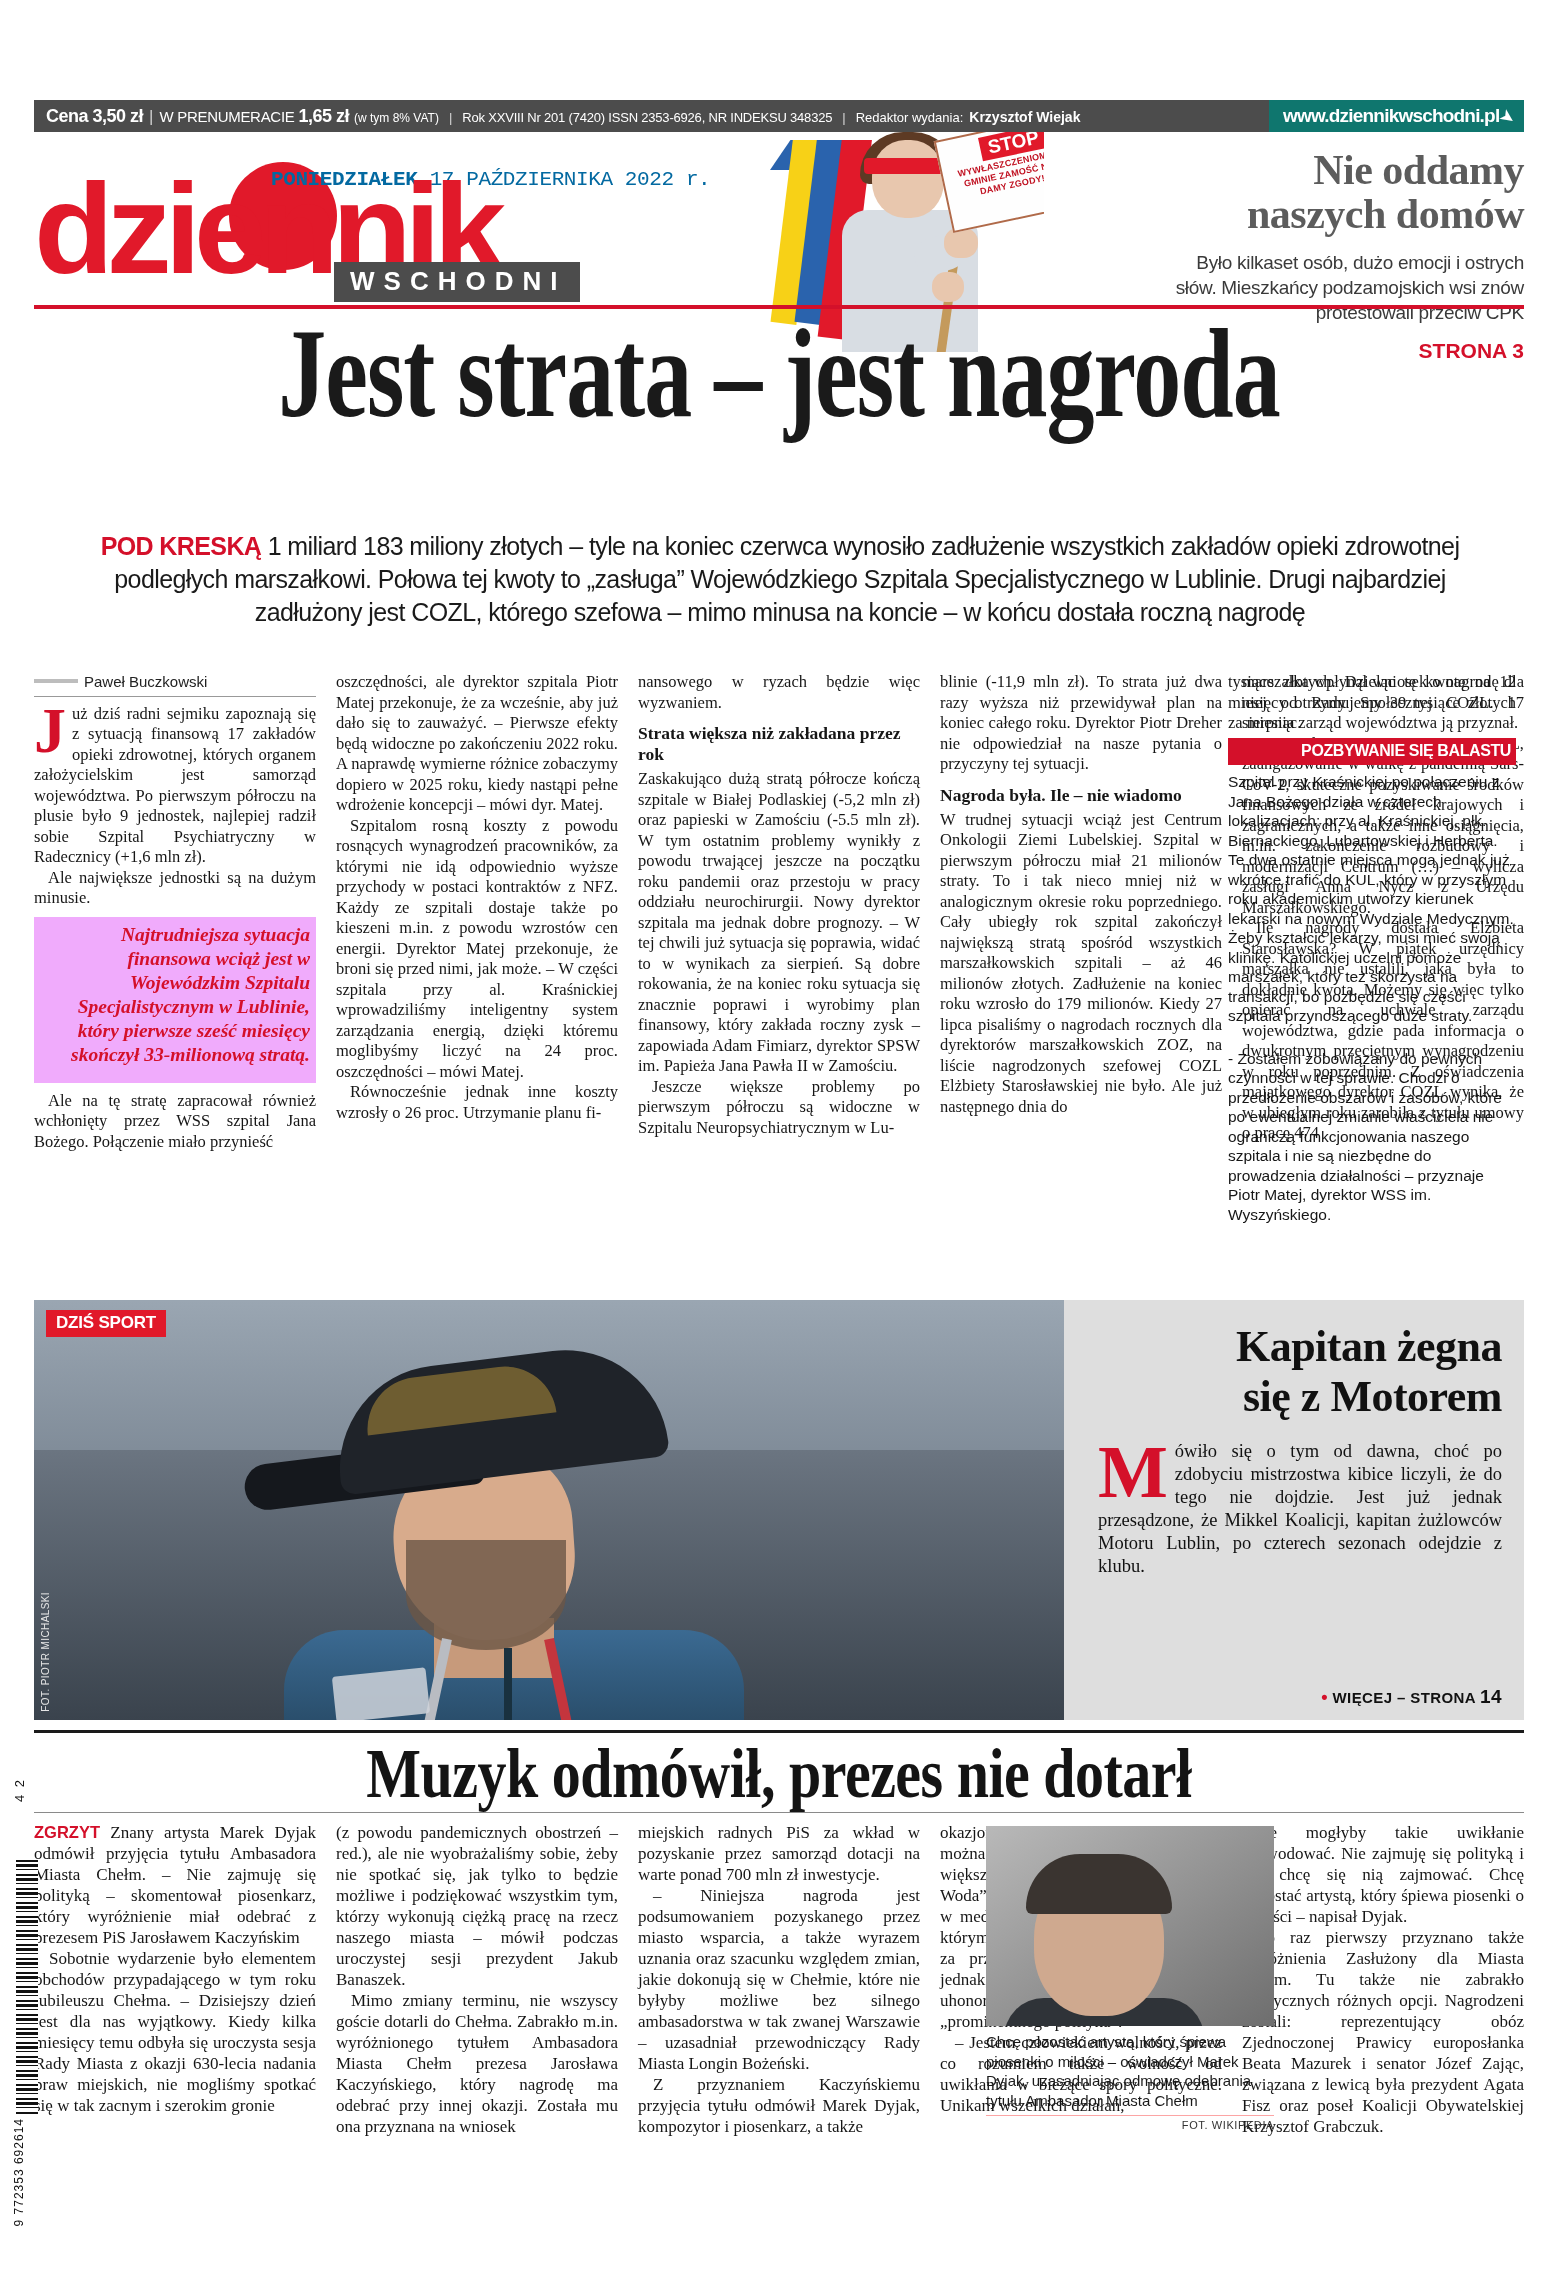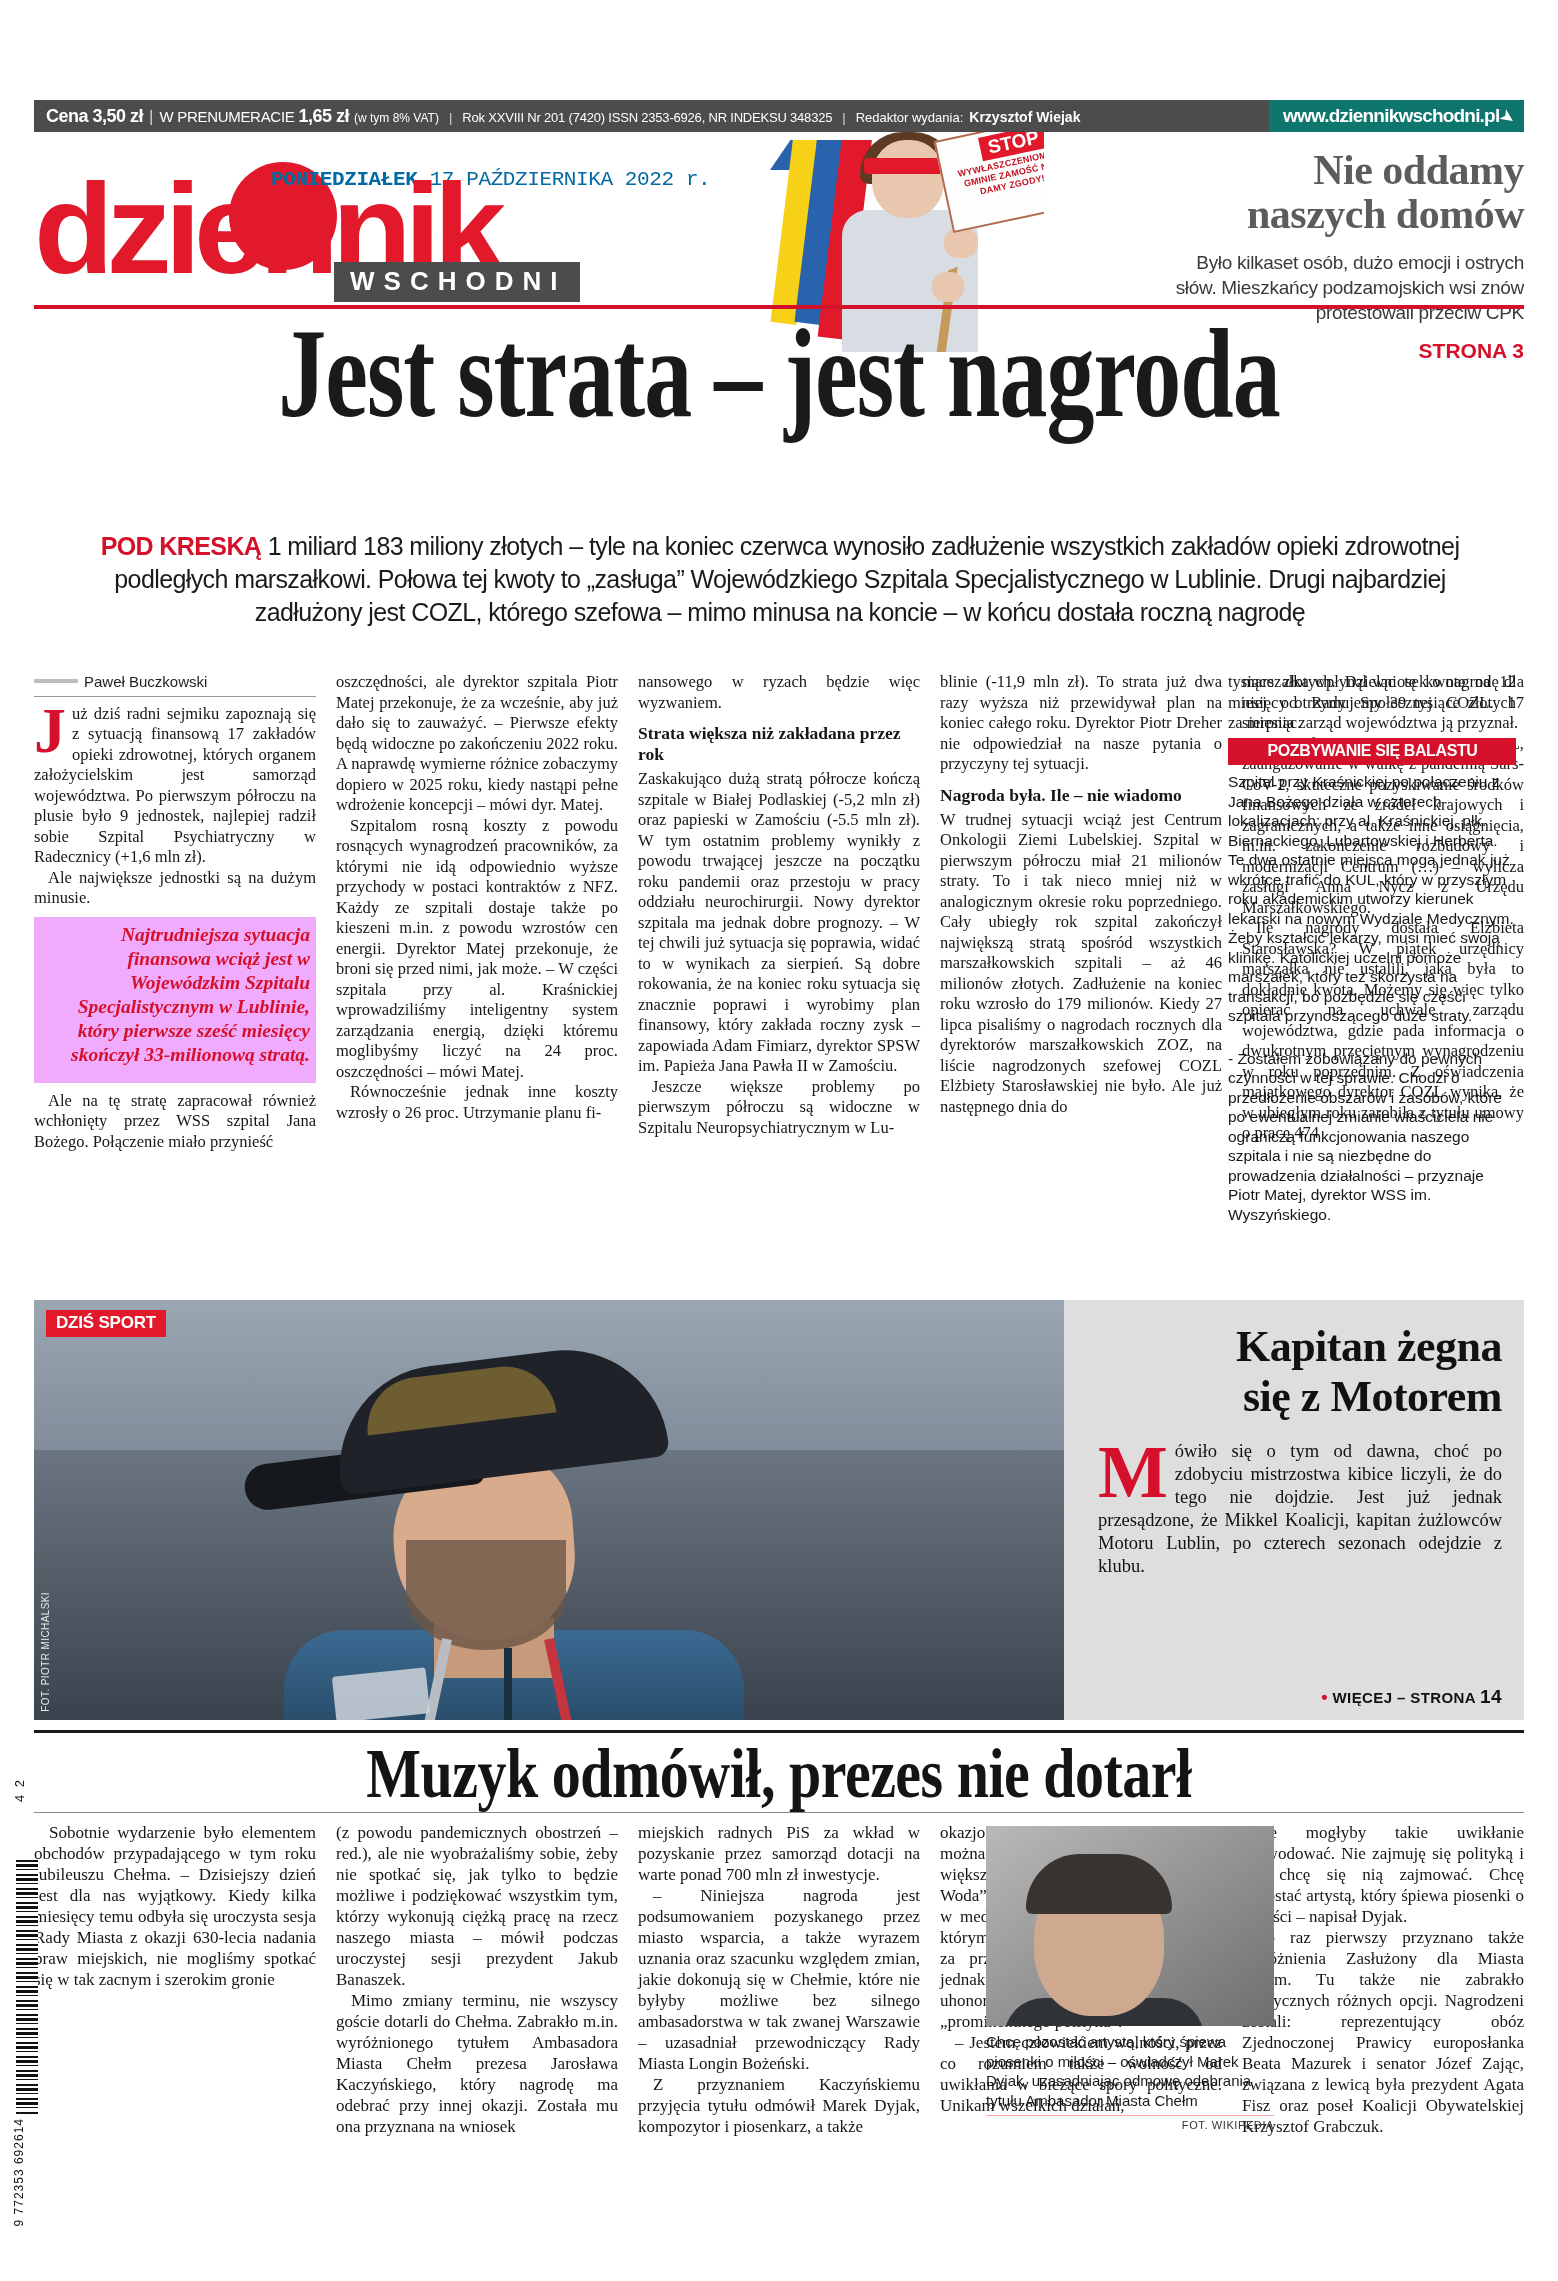--- a/index.html
+++ b/index.html
@@ -157,21 +157,21 @@
     font-family:"Liberation Serif",serif;font-size:19.5px;line-height:24px;
     padding:6px 6px 16px 6px;margin:8px 0 8px 0;text-align:right;
   }
   .subhead{
     font-family:"Liberation Serif",serif;font-weight:bold;font-size:17.5px;
     line-height:21px;margin:10px 0 4px 0;text-align:left;
   }
   .redbar{
     background:#d4102a;color:#fff;font-family:"Liberation Sans",sans-serif;
     font-weight:bold;font-size:16px;letter-spacing:-0.4px;
-    padding:3px 5px 4px 6px;margin:4px 0 7px 0;text-align:center;
+    padding:3px 5px 4px 6px;margin:4px 0 7px 0;text-align:right;
     white-space:nowrap;overflow:hidden;
   }
   .sanscol{font-family:"Liberation Sans",sans-serif;font-size:15.5px;line-height:19.5px;text-align:left;}
   .sanscol p{margin:0;text-indent:0;}
 
   
   .sport{position:absolute;left:34px;top:1300px;width:1490px;height:420px;}
   .sport-photo{
     position:absolute;left:0;top:0;width:1030px;height:420px;
     background:linear-gradient(160deg,#7d8894 0%,#5f6b77 38%,#48535e 70%,#2f3740 100%);
@@ -429,20 +429,21 @@
   </div>
 
   <div class="rule-blk"></div>
 
   <div class="bottom-head">Muzyk odmówił, prezes nie dotarł</div>
   <div class="rule-thin"></div>
 
   <div class="bcols">
 
     <div class="bcol">
+      <p class="noind"><span class="zgrzyt">ZGRZYT</span> <span>Znany artysta Marek Dyjak odmówił przyjęcia tytułu Ambasadora Miasta Chełm. – Nie zajmuję się polityką – skomentował piosenkarz, który wyróżnienie miał odebrać z prezesem PiS Jarosławem Kaczyńskim</span></p>
       <p>Sobotnie wydarzenie było elementem obchodów przypadającego w tym roku jubileuszu Chełma. – Dzisiejszy dzień jest dla nas wyjątkowy. Kiedy kilka miesięcy temu odbyła się uroczysta sesja Rady Miasta z okazji 630-lecia nadania praw miejskich, nie mogliśmy spotkać się w tak zacnym i szerokim gronie</p>
     </div>
 
     <div class="bcol">
       <p class="noind">(z powodu pandemicznych obostrzeń – red.), ale nie wyobrażaliśmy sobie, żeby nie spotkać się, jak tylko to będzie możliwe i podziękować wszystkim tym, którzy wykonują ciężką pracę na rzecz naszego miasta – mówił podczas uroczystej sesji prezydent Jakub Banaszek.</p>
       <p>Mimo zmiany terminu, nie wszyscy goście dotarli do Chełma. Zabrakło m.in. wyróżnionego tytułem Ambasadora Miasta Chełm prezesa Jarosława Kaczyńskiego, który nagrodę ma odebrać przy innej okazji. Została mu ona przyznana na wniosek</p>
     </div>
 
     <div class="bcol">
       <p class="noind">miejskich radnych PiS za wkład w pozyskanie przez samorząd dotacji na warte ponad 700 mln zł inwestycje.</p>

